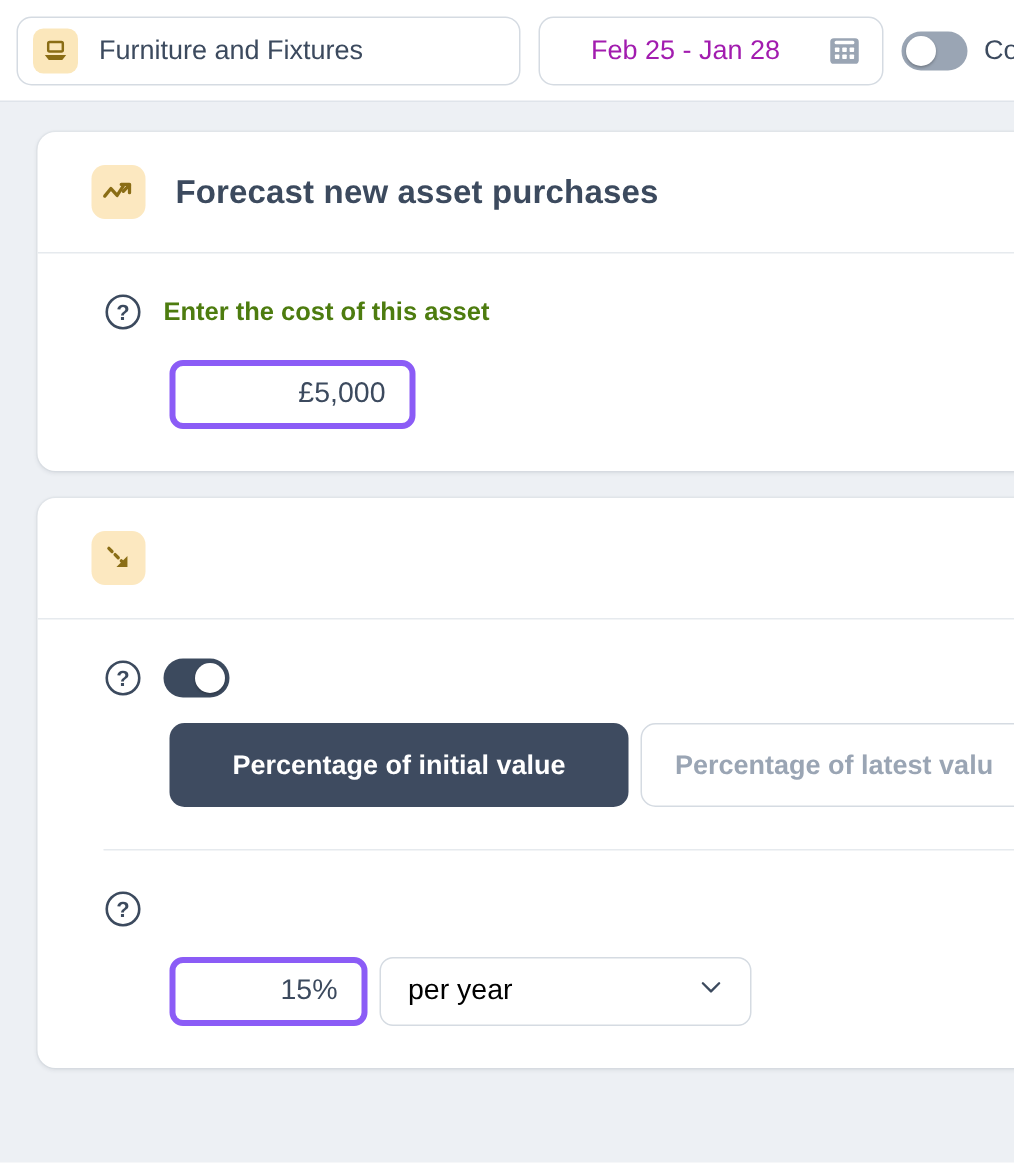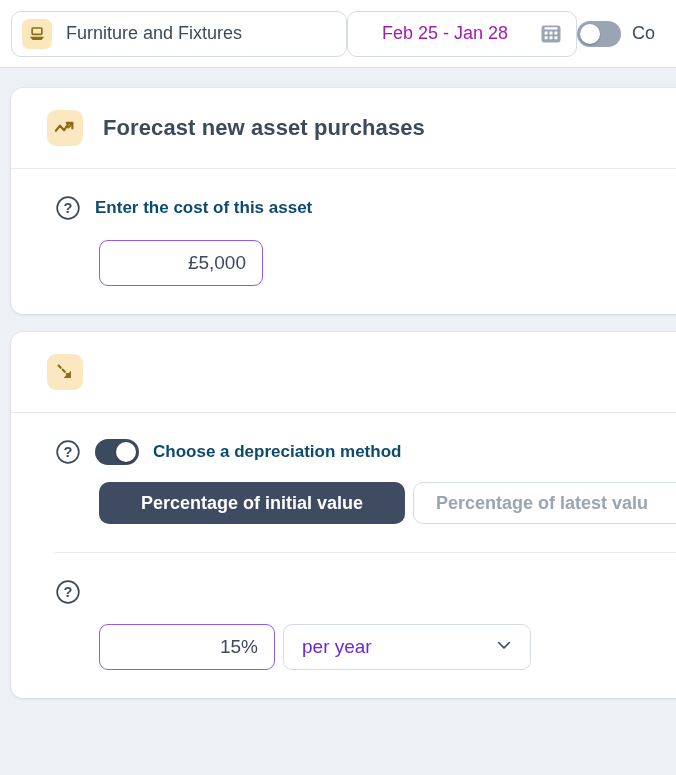--- a/index.html
+++ b/index.html
@@ -19,20 +19,21 @@
   }
 
   
   .topbar {
     position: relative;
     height: 68px;
     background: #ffffff;
     display: flex;
     align-items: center;
     padding-left: 11px;
+    gap: 12px;
     border-bottom: 1px solid #dfe4ea;
     overflow: hidden;
   }
 
   .pill {
     height: 46px;
     border: 1px solid #d5dbe2;
     border-radius: 10px;
     background: #fff;
     display: flex;
@@ -112,20 +113,21 @@
 
   .topbar-toggle-label {
     font-size: 18px;
     color: #3c4a5e;
     white-space: nowrap;
   }
 
   
   .page {
     padding: 20px 0 0 11px;
+    margin-left: 14px;
   }
 
   .card {
     background: #ffffff;
     border-radius: 12px;
     box-shadow: 0 1px 3px rgba(36,48,66,.10), 0 0 0 1px rgba(36,48,66,.03);
     width: 760px;           
     margin-bottom: 18px;
     overflow: hidden;
   }
@@ -165,75 +167,75 @@
     align-items: center;
     gap: 14px;
     padding-left: 44px;
   }
 
   .q-icon { flex: 0 0 auto; display: flex; }
 
   .q-label {
     font-size: 17px;
     font-weight: bold;
-    color: #0c4a6e;
+    color: #4d7c0f;
     white-space: nowrap;
   }
 
   .q-label.reg { font-weight: bold; }
 
   
   .field-row {
     display: flex;
     align-items: center;
     gap: 8px;
     padding-left: 88px;
     margin-top: 19px;
   }
 
   .text-input {
     height: 46px;
-    border: 1px solid #8b5cf6;
+    border: 4px solid #8b5cf6;
     border-radius: 9px;
     background: #fff;
     font-family: "Liberation Sans", sans-serif;
     font-size: 19px;
     color: #3c4a5e;
     text-align: right;
     padding: 0 16px;
     outline: none;
   }
   .input-cost { width: 164px; }
-  .input-rate { width: 176px; }
+  .input-rate { width: 132px; }
 
   .select-box {
     height: 46px;
     width: 248px;
     border: 1px solid #d5dbe2;
     border-radius: 9px;
     background: #fff;
     display: flex;
     align-items: center;
     justify-content: space-between;
     padding: 0 16px 0 18px;
     font-size: 19px;
-    color: #6d28d9;
+    color: #000000;
   }
 
   
   .seg-row {
     display: flex;
     align-items: center;
     gap: 8px;
     padding-left: 88px;
     margin-top: 17px;
   }
 
   .seg {
-    height: 42px;
+    height: 56px;
     border-radius: 10px;
     display: flex;
     align-items: center;
     justify-content: center;
     padding: 0 26px;
     font-size: 18px;
     font-weight: bold;
     white-space: nowrap;
   }
   .seg-active {
@@ -350,21 +352,20 @@
       <div class="q-row">
         <span class="q-icon">
           <svg width="26" height="26" viewBox="0 0 24 24" aria-hidden="true">
             <circle cx="12" cy="12" r="10" fill="none" stroke="#3c4a5e" stroke-width="1.6"></circle>
             <text x="12" y="17" text-anchor="middle" font-family="Liberation Sans, sans-serif" font-size="13.5" font-weight="bold" fill="#3c4a5e">?</text>
           </svg>
         </span>
         <span class="toggle on">
           <span class="knob"></span>
         </span>
-        <span class="q-label">Choose a depreciation method</span>
       </div>
 
       <div class="seg-row">
         <div class="seg seg-active">Percentage of initial value</div>
         <div class="seg seg-inactive">Percentage of latest valu</div>
       </div>
 
       <div class="inner-divider"></div>
 
       <div class="q-row mt-after-divider">

